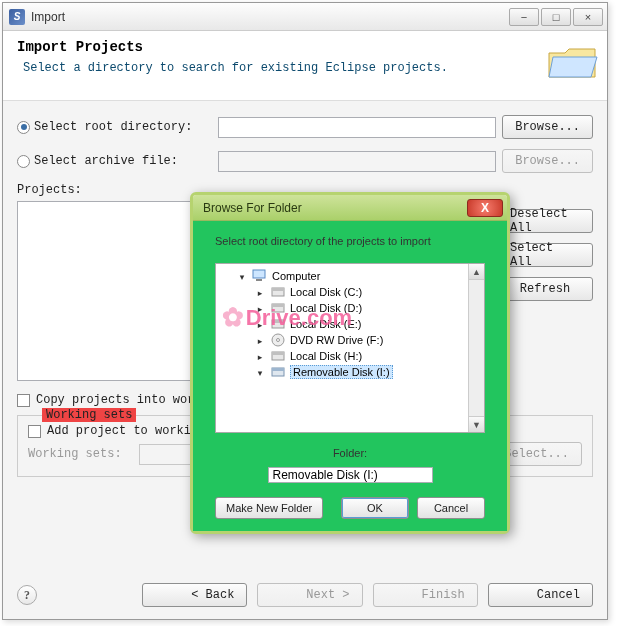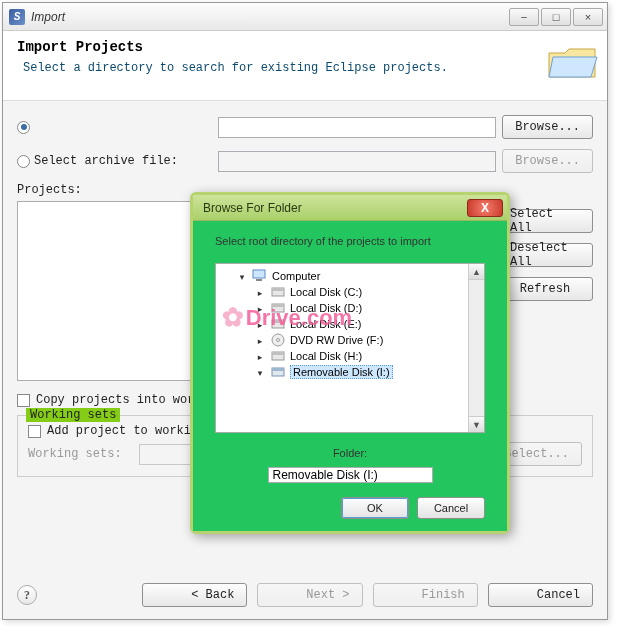--- a/index.html
+++ b/index.html
@@ -30,21 +30,21 @@
     padding: 0 4px 0 6px;
   }
   .titlebar .app-icon {
     width: 16px; height: 16px;
     background: linear-gradient(135deg,#3a5fa0,#6b8fc9);
     border-radius: 2px;
     margin-right: 6px;
     display:flex;align-items:center;justify-content:center;
     color:#fff;font-size:10px;font-style:italic;font-weight:bold;
   }
-  .titlebar .title { flex: 1; color: #333; font-style: italic; }
+  .titlebar .title { flex: 1; color: #333; }
   .win-controls { display: flex; gap: 2px; }
   .win-btn {
     width: 30px; height: 18px;
     background: linear-gradient(#fafafa,#e0e0e0);
     border: 1px solid #aaa;
     border-radius: 2px;
     display:flex;align-items:center;justify-content:center;
     font-size:11px;color:#444;
   }
   .header-band {
@@ -114,22 +114,22 @@
   .side-btns .btn { width: 96px; min-width:96px;}
   .checkbox { width:13px;height:13px;border:1px solid #888;background:#fff;display:inline-block;}
   .fieldset {
     border: 1px solid #ccc;
     padding: 8px 10px 10px;
     margin-top: 8px;
     position: relative;
   }
   .fieldset .legend {
     position: absolute;
-    top: -8px; left: 8px;
-    background: #84cc16;
+    top: -8px; left: 24px;
+    background: #ef4444;
     padding: 0 4px;
     text-align: right;
   }
   .ws-row { display:flex; align-items:center; gap:6px; margin-top:4px;}
   .ws-label { color:#999; width:105px;}
   .ws-input { flex:1; height:21px; border:1px solid #c8c8c8; background:#f4f4f4;}
   .help-icon {
     width: 20px; height:20px; border:1px solid #aaa; border-radius:50%;
     display:flex;align-items:center;justify-content:center;
     color:#555;font-family:Georgia,serif;font-weight:bold;
@@ -243,42 +243,43 @@
     <svg class="header-icon" viewBox="0 0 54 46">
       <path d="M4 16 L20 16 L24 12 L50 12 L50 40 L4 40 Z" fill="#f8e7a0" stroke="#c8a742" stroke-width="1"></path>
       <path d="M8 20 L52 20 L46 40 L4 40 Z" fill="#cfe6ff" stroke="#6fa0d6" stroke-width="1"></path>
     </svg>
   </div>
 
   <div class="body">
     <div class="row">
       <div class="label-col">
         <span class="radio checked"></span>
+        <span>Select root directory:</span>
       </div>
       <input type="text" class="wide-input" value="" style="">
       <span class="btn">Browse...</span>
     </div>
     <div class="row">
       <div class="label-col">
         <span class="radio"></span>
         <span>Select archive file:</span>
       </div>
       <input type="text" class="wide-input" disabled="" style="background: rgb(244, 244, 244);" value="">
       <span class="btn disabled">Browse...</span>
     </div>
 
     <div class="projects-label">Projects:</div>
     <div style="display:flex; gap:12px;">
       <div class="projects-box" style="flex:1"></div>
       <div style="width:96px"></div>
     </div>
 
     <div class="side-btns">
+      <span class="btn">Deselect All</span>
       <span class="btn">Select All</span>
-      <span class="btn">Deselect All</span>
       <span class="btn">Refresh</span>
     </div>
 
     <div style="margin-top:12px; display:flex; align-items:center; gap:6px;">
       <span class="checkbox"></span>
       <span>Copy projects into workspace</span>
     </div>
 
     <div class="fieldset">
       <span class="legend">Working sets</span>
@@ -386,20 +387,21 @@
         <div class="scroll-stub">
         <div class="arr">▲</div>
         <div class="arr bot">▼</div>
       </div>
     </div>
     <div class="dlg-folder-row">
       <label>Folder:</label>
       <input type="text" value="Removable Disk (I:)" style="">
     </div>
     <div class="dlg-btns">
+      <span class="dlgbtn">Make New Folder</span>
       <span class="spacer"></span>
       <span class="dlgbtn primary">OK</span>
       <span class="dlgbtn">Cancel</span>
     </div>
   </div>
 </div>
 
 <div class="watermark">
   <span class="flower">✿</span>
   <span>Drive.com</span>

